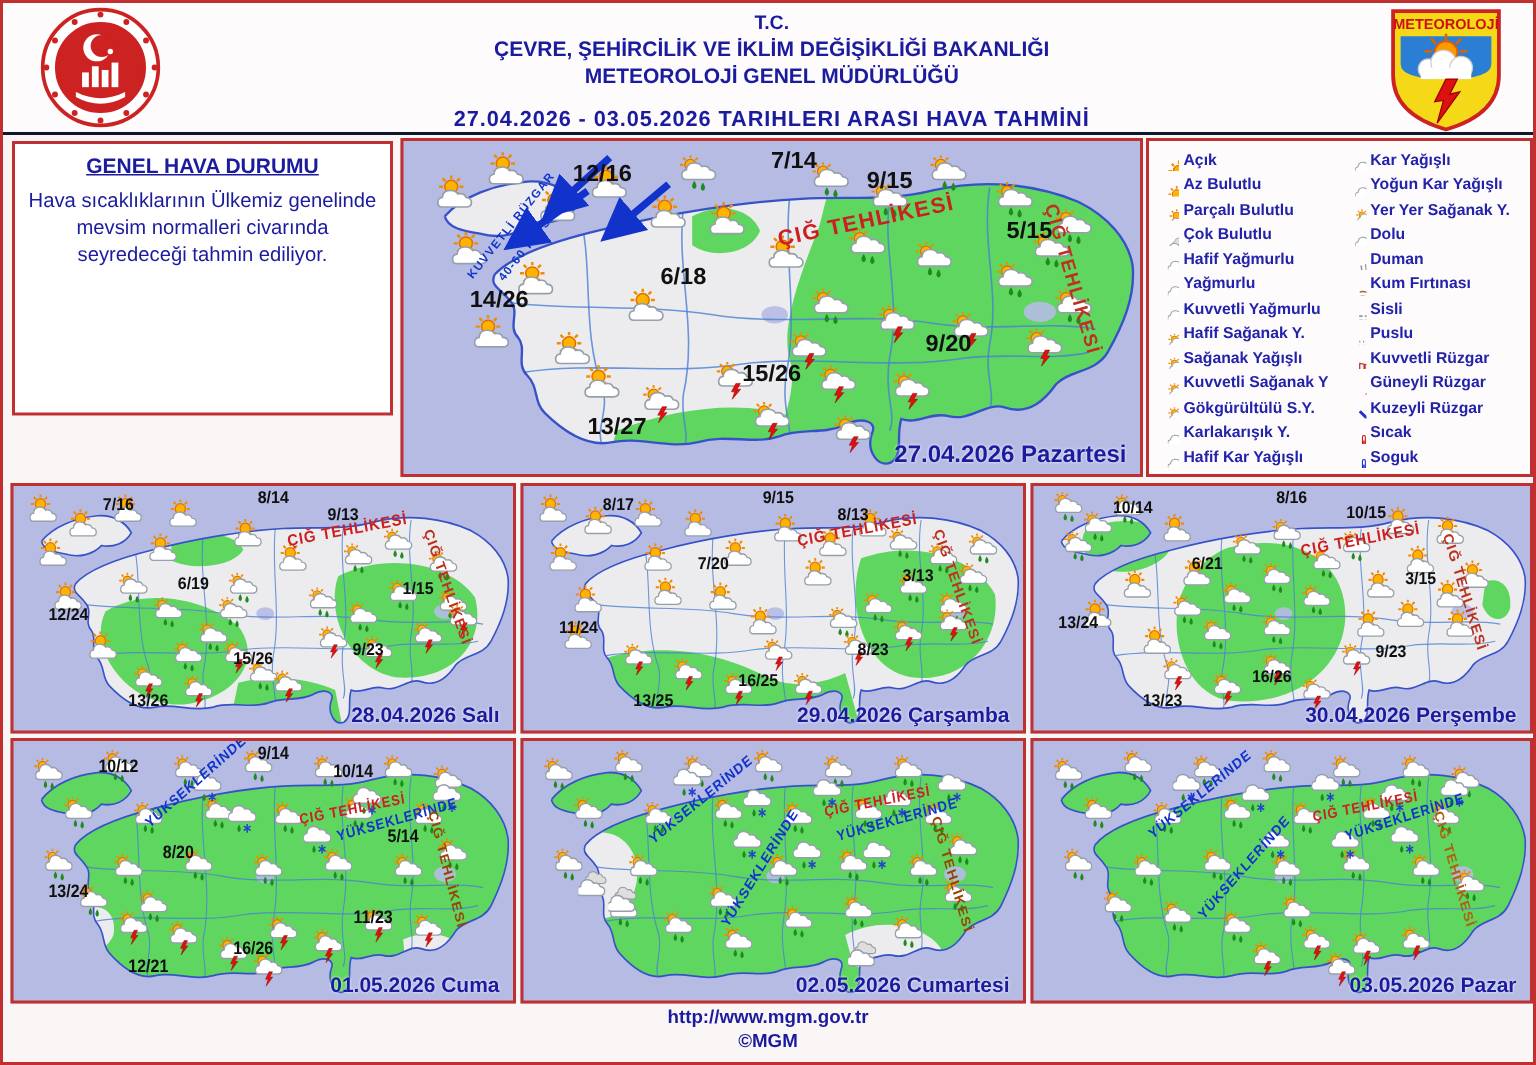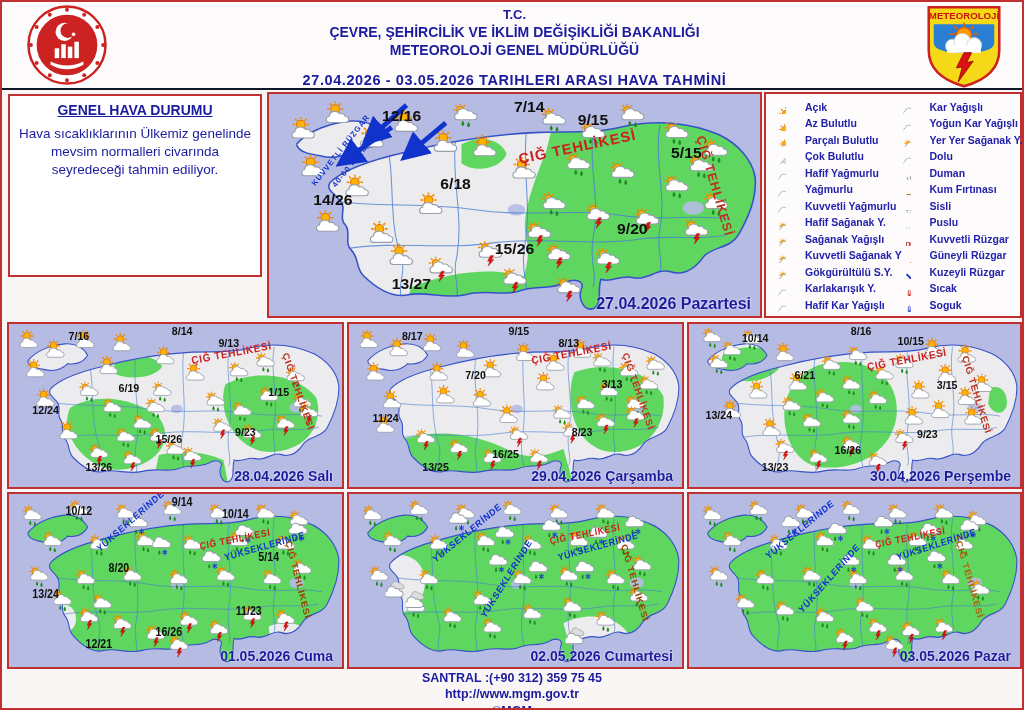--- a/index.html
+++ b/index.html
@@ -25,21 +25,21 @@
   .m-wed{left:345px;top:320px;width:337px;height:167px;}
   .m-thu{left:685px;top:320px;width:335px;height:167px;}
   .m-fri{left:5px;top:490px;width:337px;height:177px;}
   .m-sat{left:345px;top:490px;width:337px;height:177px;}
   .m-sun{left:685px;top:490px;width:335px;height:177px;}
   .map-date{position:absolute;right:9px;bottom:3px;color:#1b1b9e;font-weight:bold;font-size:14px;text-shadow:0 0 2px #ffffff;}
   .main-date{font-size:16px;}
   
   .legend-panel{position:absolute;left:762px;top:90px;width:258px;height:226px;background:#fdfbfb;border:2px solid #c03030;box-sizing:border-box;display:flex;gap:2px;padding:5px 2px 4px 5px;}
   .legend-col{flex:1;display:flex;flex-direction:column;justify-content:space-between;min-width:0;}
-  .legend-item{display:flex;align-items:center;gap:19px;font-size:10.5px;font-weight:bold;color:#2222aa;white-space:nowrap;height:15px;}
+  .legend-item{display:flex;align-items:center;gap:3px;font-size:10.5px;font-weight:bold;color:#2222aa;white-space:nowrap;height:15px;}
   .li-ic{width:15px;height:15px;flex:0 0 15px;}
   
   .footer{position:absolute;left:0;top:668px;width:100%;text-align:center;color:#1b1b9e;font-weight:bold;font-size:12.5px;line-height:1.3;}
   .hidden-defs{position:absolute;width:0;height:0;overflow:hidden;}
 </style>
 </head>
 <body>
 
 <svg class="hidden-defs" aria-hidden="true">
   <defs>
@@ -950,18 +950,17 @@
         <text transform="translate(170,50.599999999999994) rotate(-36)" text-anchor="middle" font-size="13" font-weight="bold" fill="#1133cc" letter-spacing="1">YÜKSEKLERİNDE</text>
         <text transform="translate(215,114.99999999999999) rotate(-45)" text-anchor="middle" font-size="13" font-weight="bold" fill="#1133cc" letter-spacing="1">YÜKSEKLERİNDE</text>
         <text transform="translate(335,62.099999999999994) rotate(-10)" text-anchor="middle" font-size="13" font-weight="bold" fill="#cc2020" letter-spacing="1">ÇIĞ TEHLİKESİ</text>
         <text transform="translate(375,71.3) rotate(-16)" text-anchor="middle" font-size="13" font-weight="bold" fill="#1133cc" letter-spacing="1">YÜKSEKLERİNDE</text>
         <text transform="translate(420,114.99999999999999) rotate(72)" text-anchor="middle" font-size="13" font-weight="bold" fill="#b06010" letter-spacing="1">ÇIĞ TEHLİKESİ</text>
       </svg>
     <div class="map-date">03.05.2026 Pazar</div>
   </div>
 
   <div class="footer">
-    <div>SANTRAL :(+90 312) 359 75 45</div>
     <div>http://www.mgm.gov.tr</div>
     <div>©MGM</div>
   </div>
 
 </div>
 
 </body></html>

